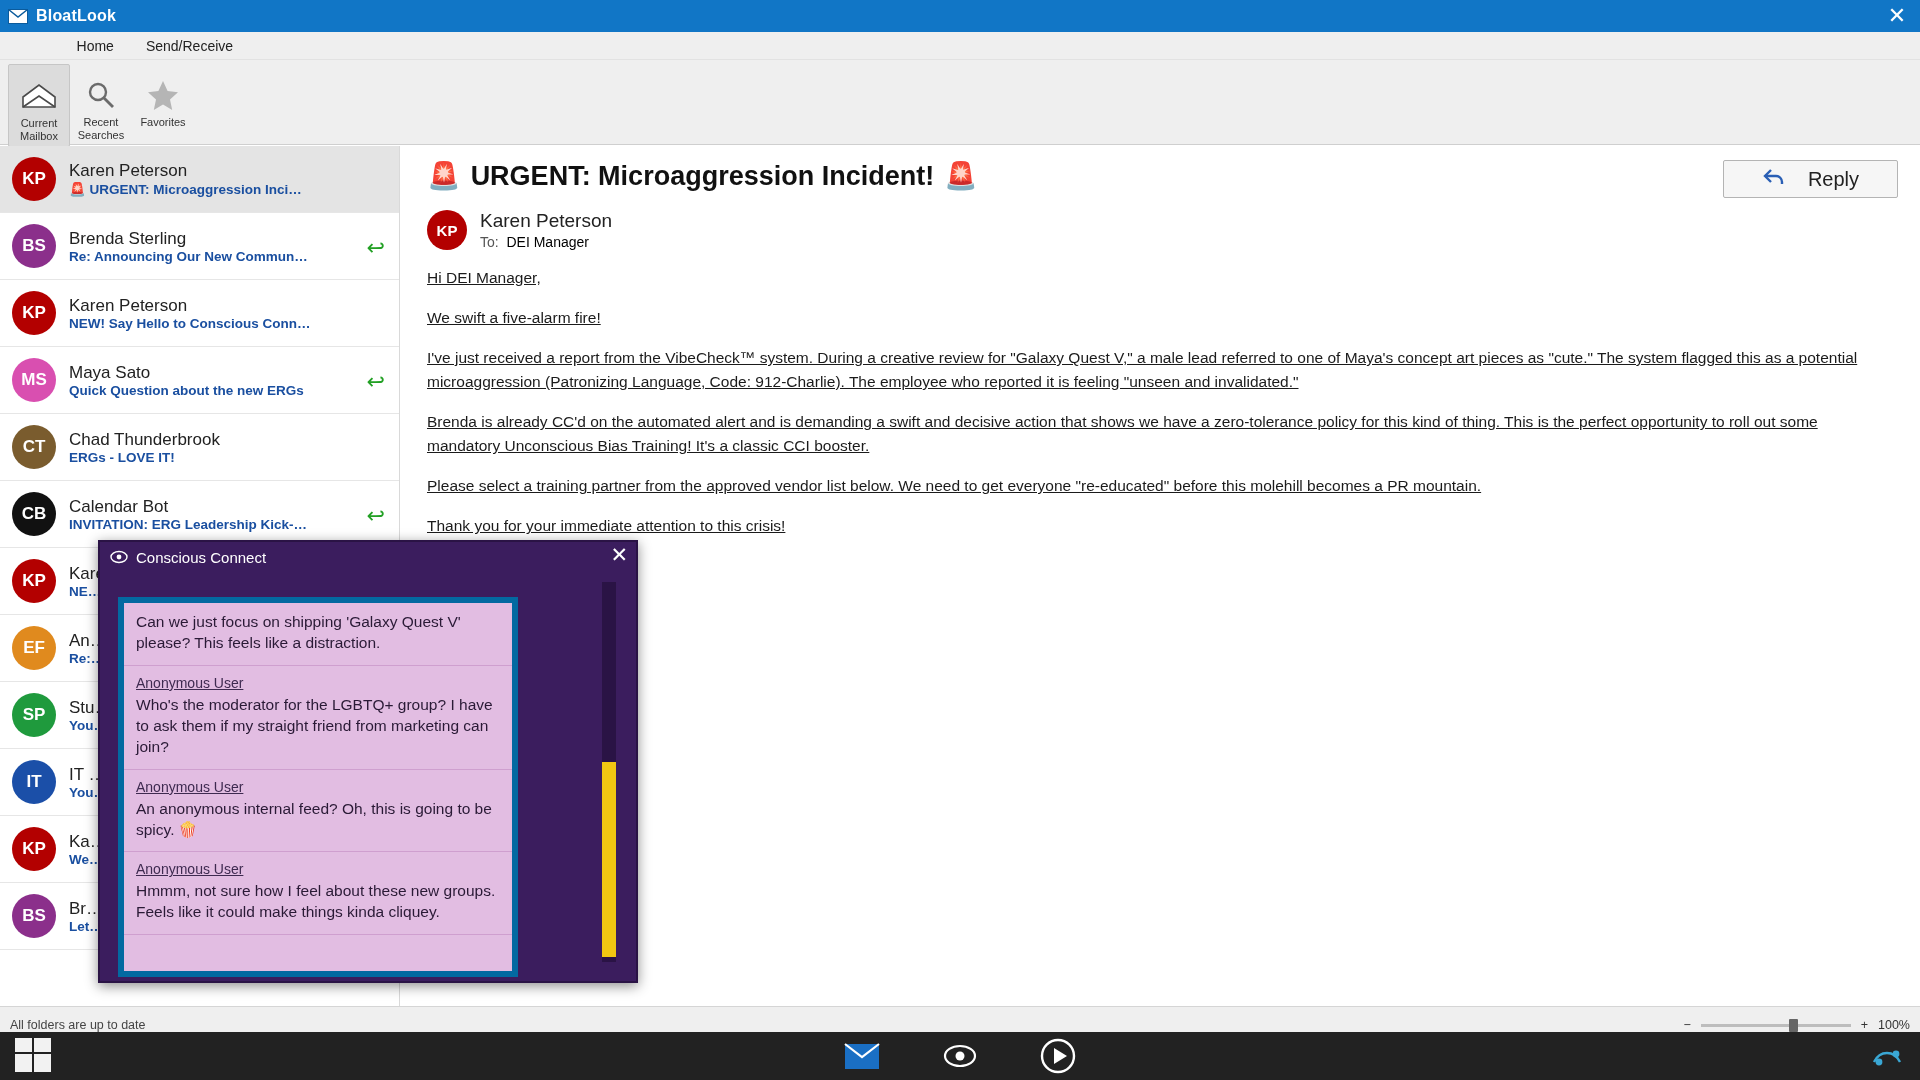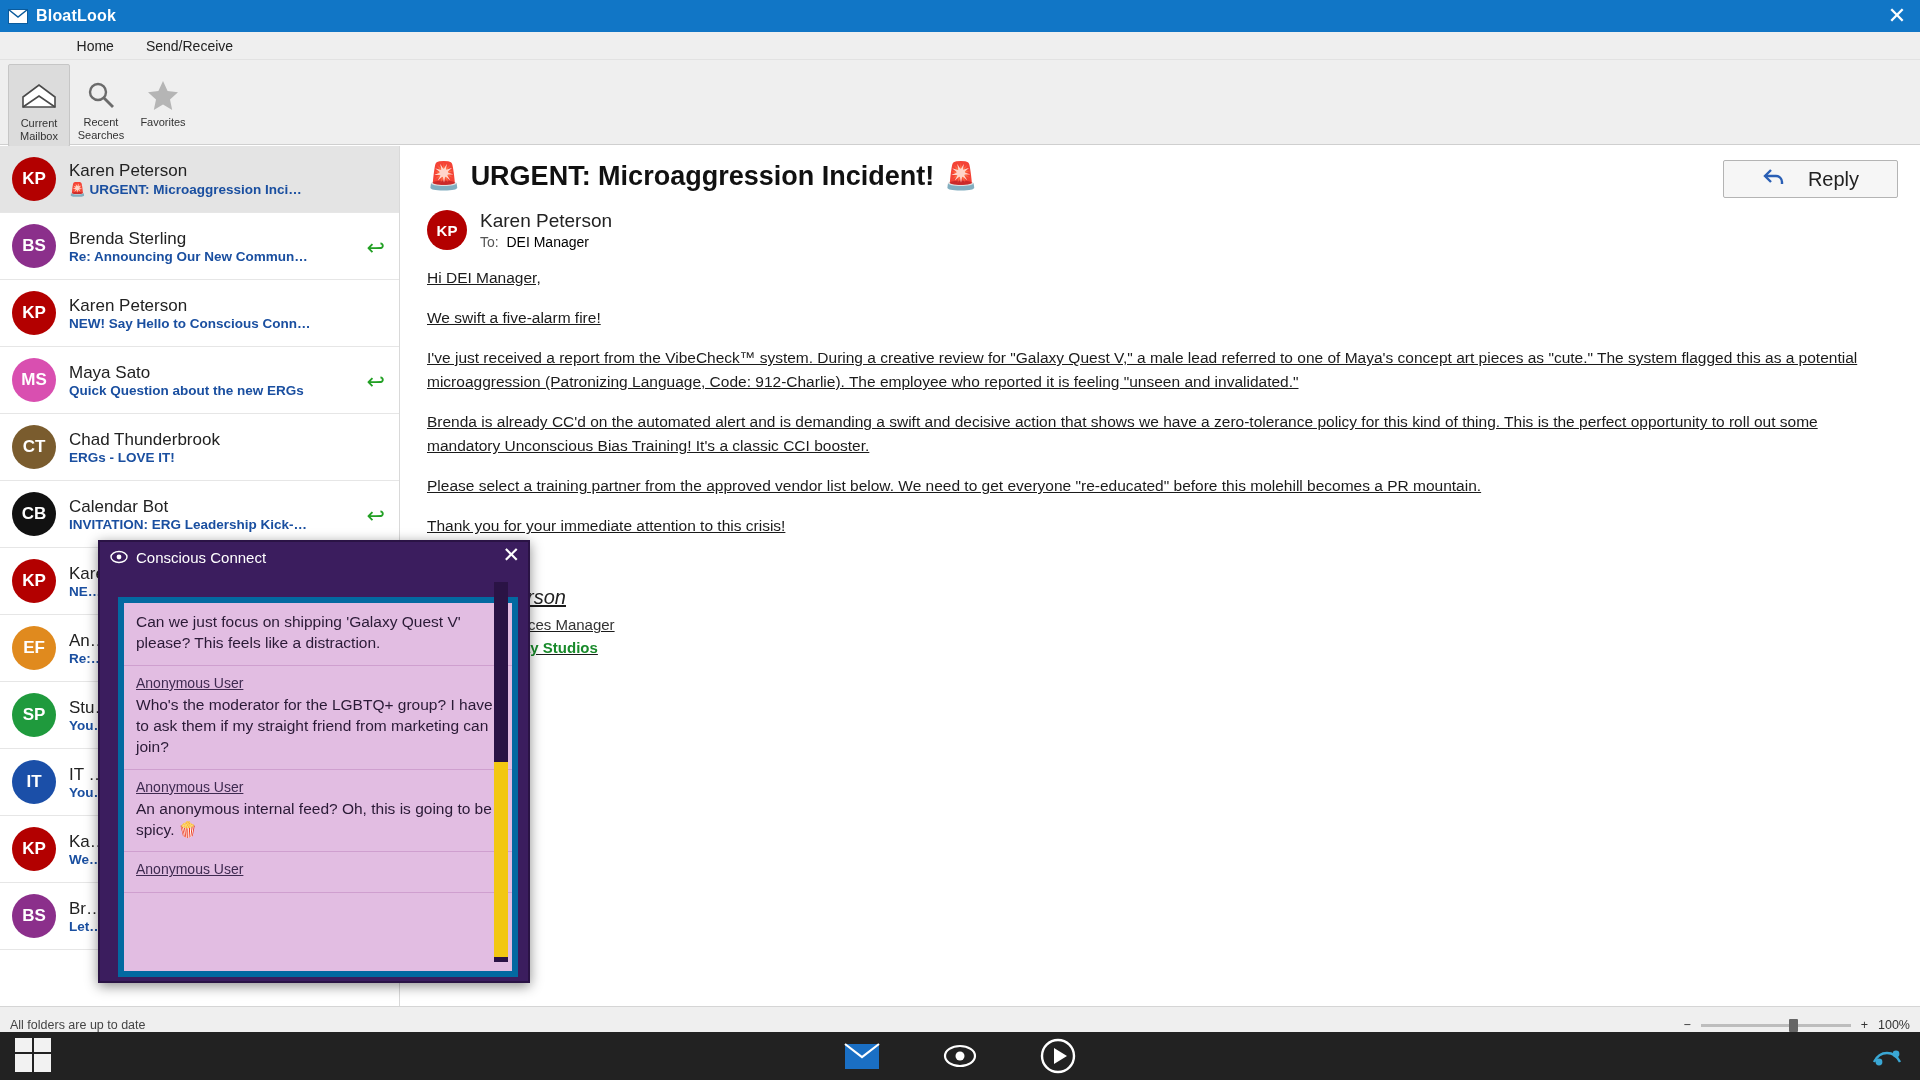--- a/index.html
+++ b/index.html
@@ -111,21 +111,21 @@
   .taskbar {
     position:absolute; left:0; bottom:0; width:1920px; height:48px;
     background:#222222; display:flex; align-items:center; justify-content:center; gap:58px;
   }
   .tb-start { position:absolute; left:10px; bottom:4px; width:46px; height:42px; display:flex; align-items:center; justify-content:center; cursor:pointer; }
   .tb-app { width:40px; height:40px; display:flex; align-items:center; justify-content:center; cursor:pointer; }
   .tb-tray { position:absolute; right:16px; display:flex; align-items:center; cursor:pointer; }
 
   
   .cc {
-    position:absolute; left:98px; top:540px; width:432px; height:443px;
+    position:absolute; left:98px; top:540px; width:540px; height:443px;
     background:#3b1d5e; border:2px solid #2a1345; box-shadow:0 3px 12px rgba(0,0,0,.45);
   }
   .cc-head { height:30px; display:flex; align-items:center; color:#fff; font-size:15px; padding-left:10px; position:relative; }
   .cc-head .cc-close { position:absolute; right:8px; top:2px; font-size:21px; color:#fff; cursor:pointer; line-height:1; }
   .cc-feed {
     position:absolute; left:18px; top:55px; width:400px; height:380px;
     background:#e2bde2; border:6px solid #0369a1; overflow:hidden;
   }
   .cc-post { padding:9px 12px 11px; border-bottom:1px solid #cf9fcf; }
   .cc-post .who { font-size:14px; color:#3e2a50; text-decoration:underline; margin-bottom:4px; }
@@ -392,20 +392,21 @@
       <div class="cc-post">
         <div class="who">Anonymous User</div>
         <div class="txt">Who's the moderator for the LGBTQ+ group? I have to ask them if my straight friend from marketing can join?</div>
       </div>
       <div class="cc-post">
         <div class="who">Anonymous User</div>
         <div class="txt">An anonymous internal feed? Oh, this is going to be spicy. 🍿</div>
       </div>
       <div class="cc-post">
         <div class="who">Anonymous User</div>
+        <div class="txt">Hmmm, not sure how I feel about these new groups. Feels like it could make things kinda cliquey.</div>
       </div>
     </div>
     <div class="cc-scroll">
       <div class="cc-thumb"></div>
     </div>
   </div>
 
   <div class="statusbar">
     <span class="st-text">All folders are up to date</span>
     <div class="zoomwrap">

